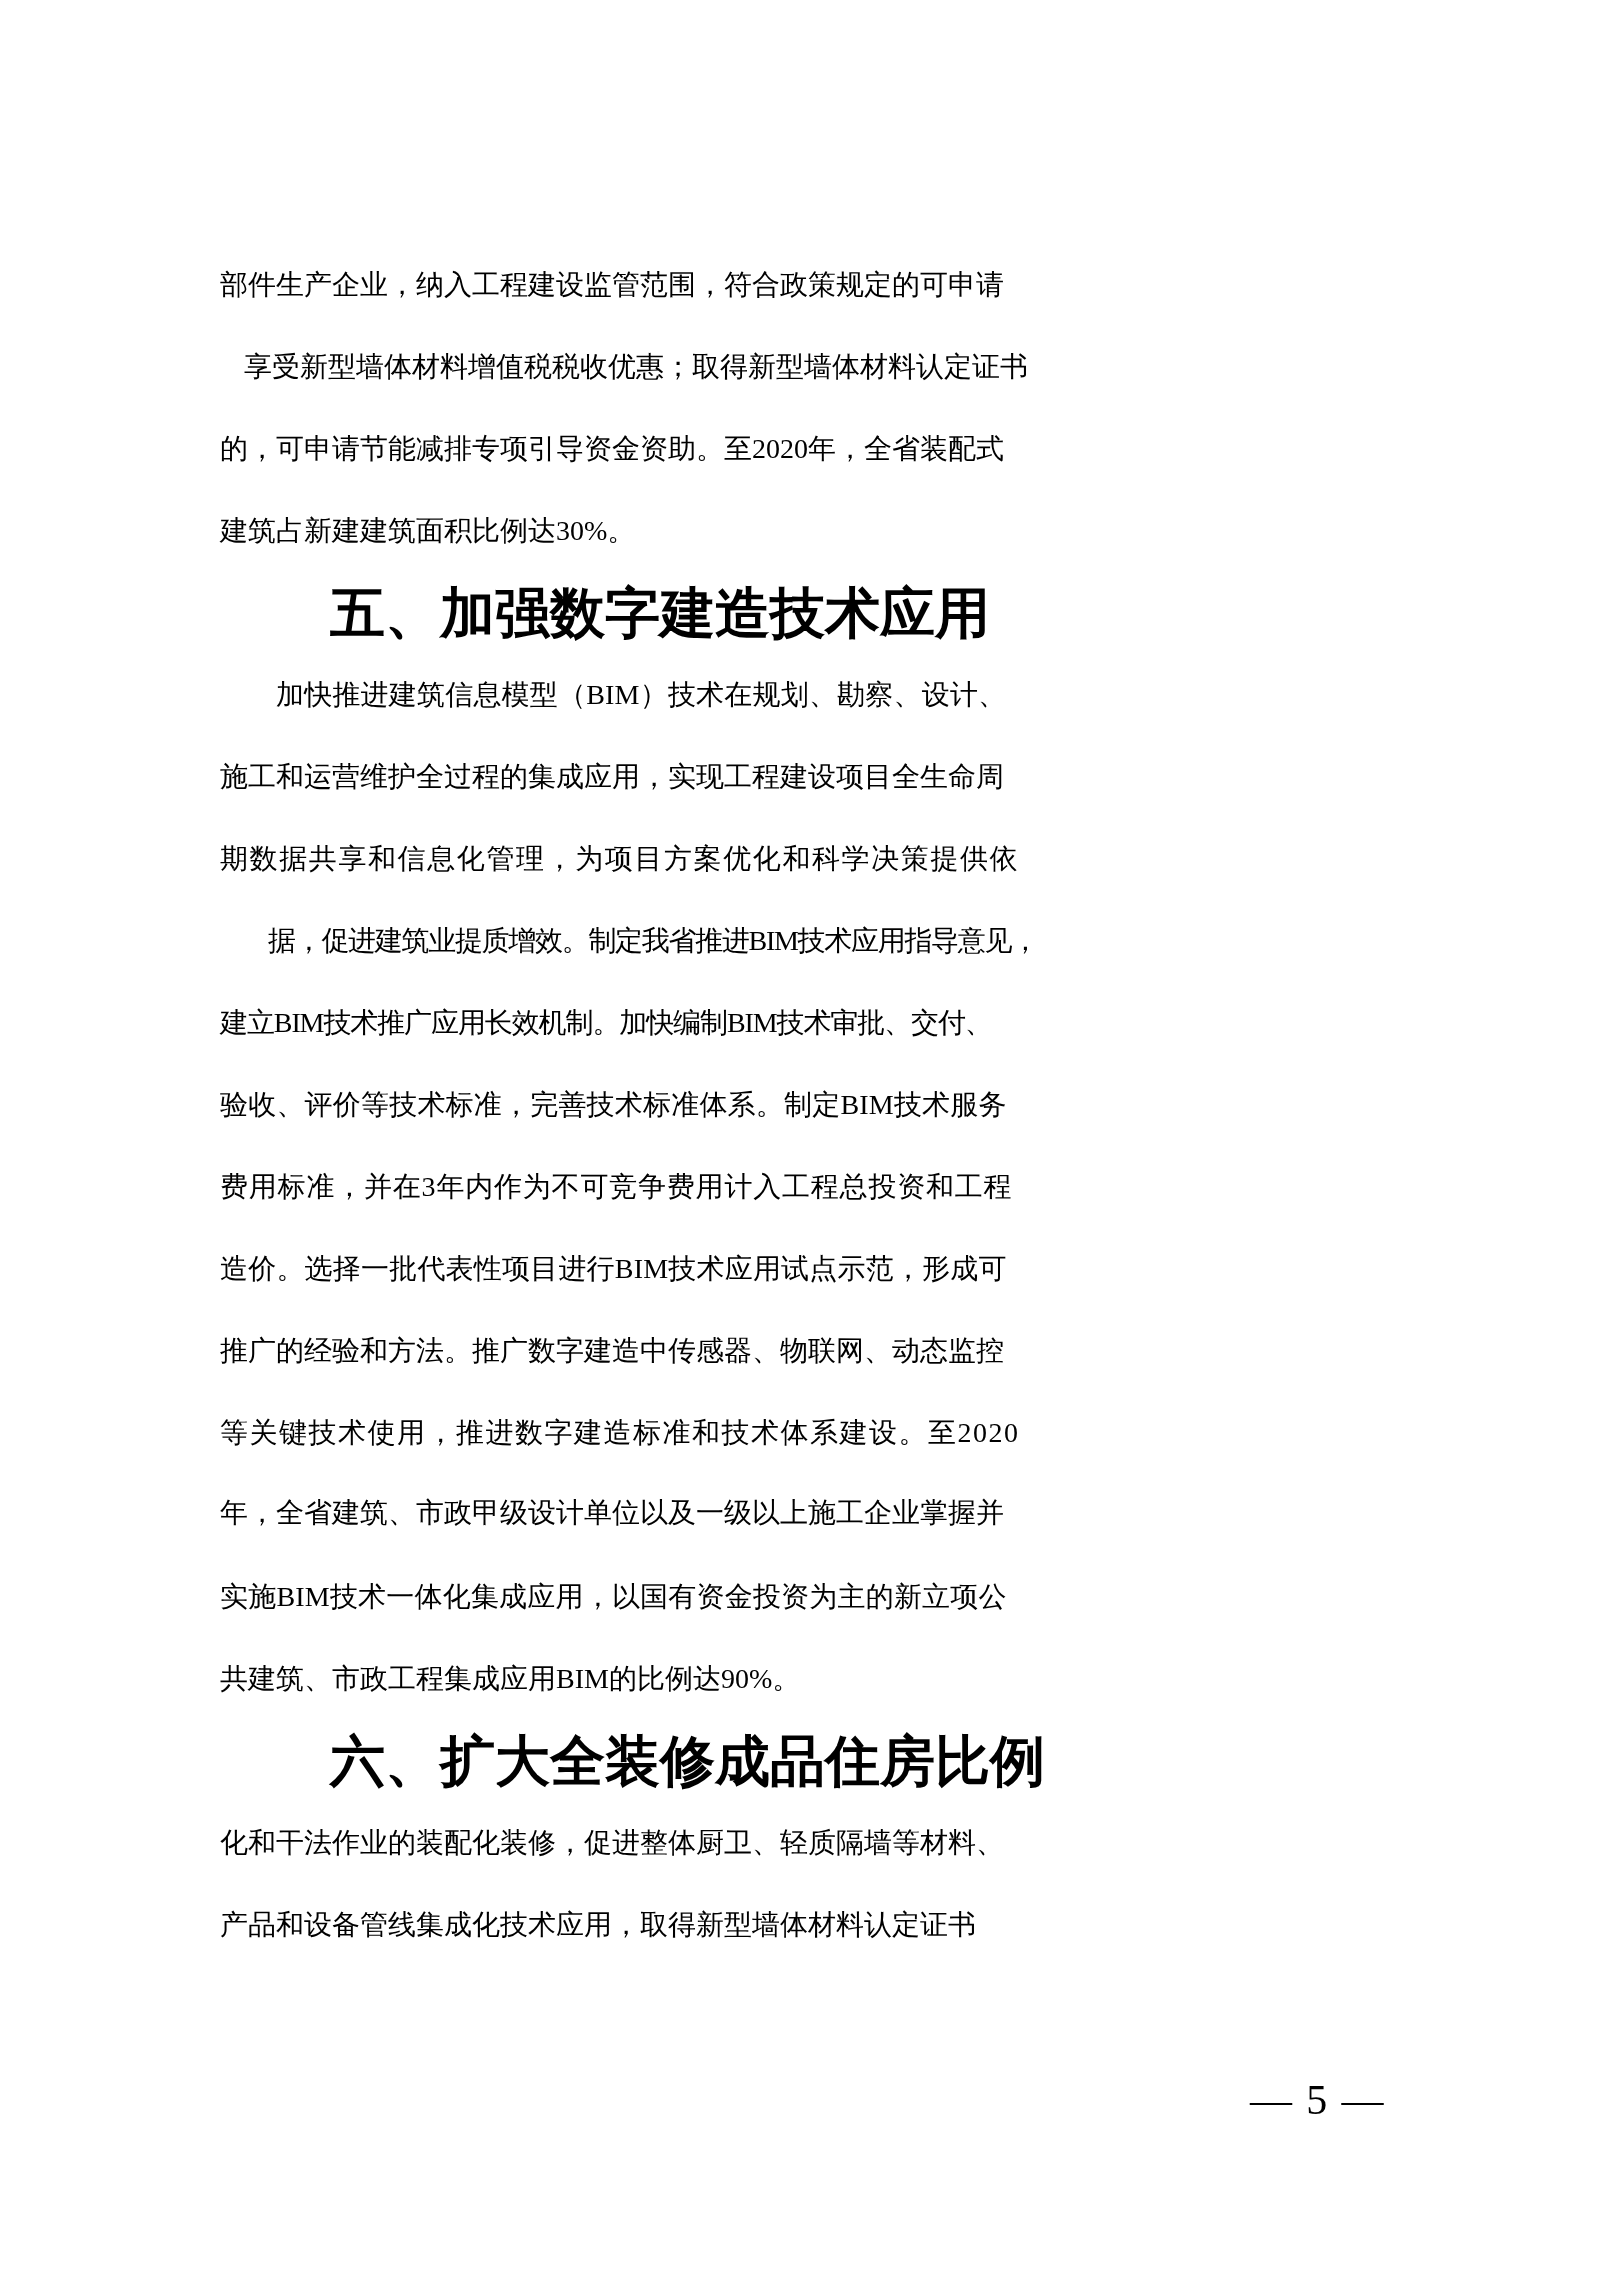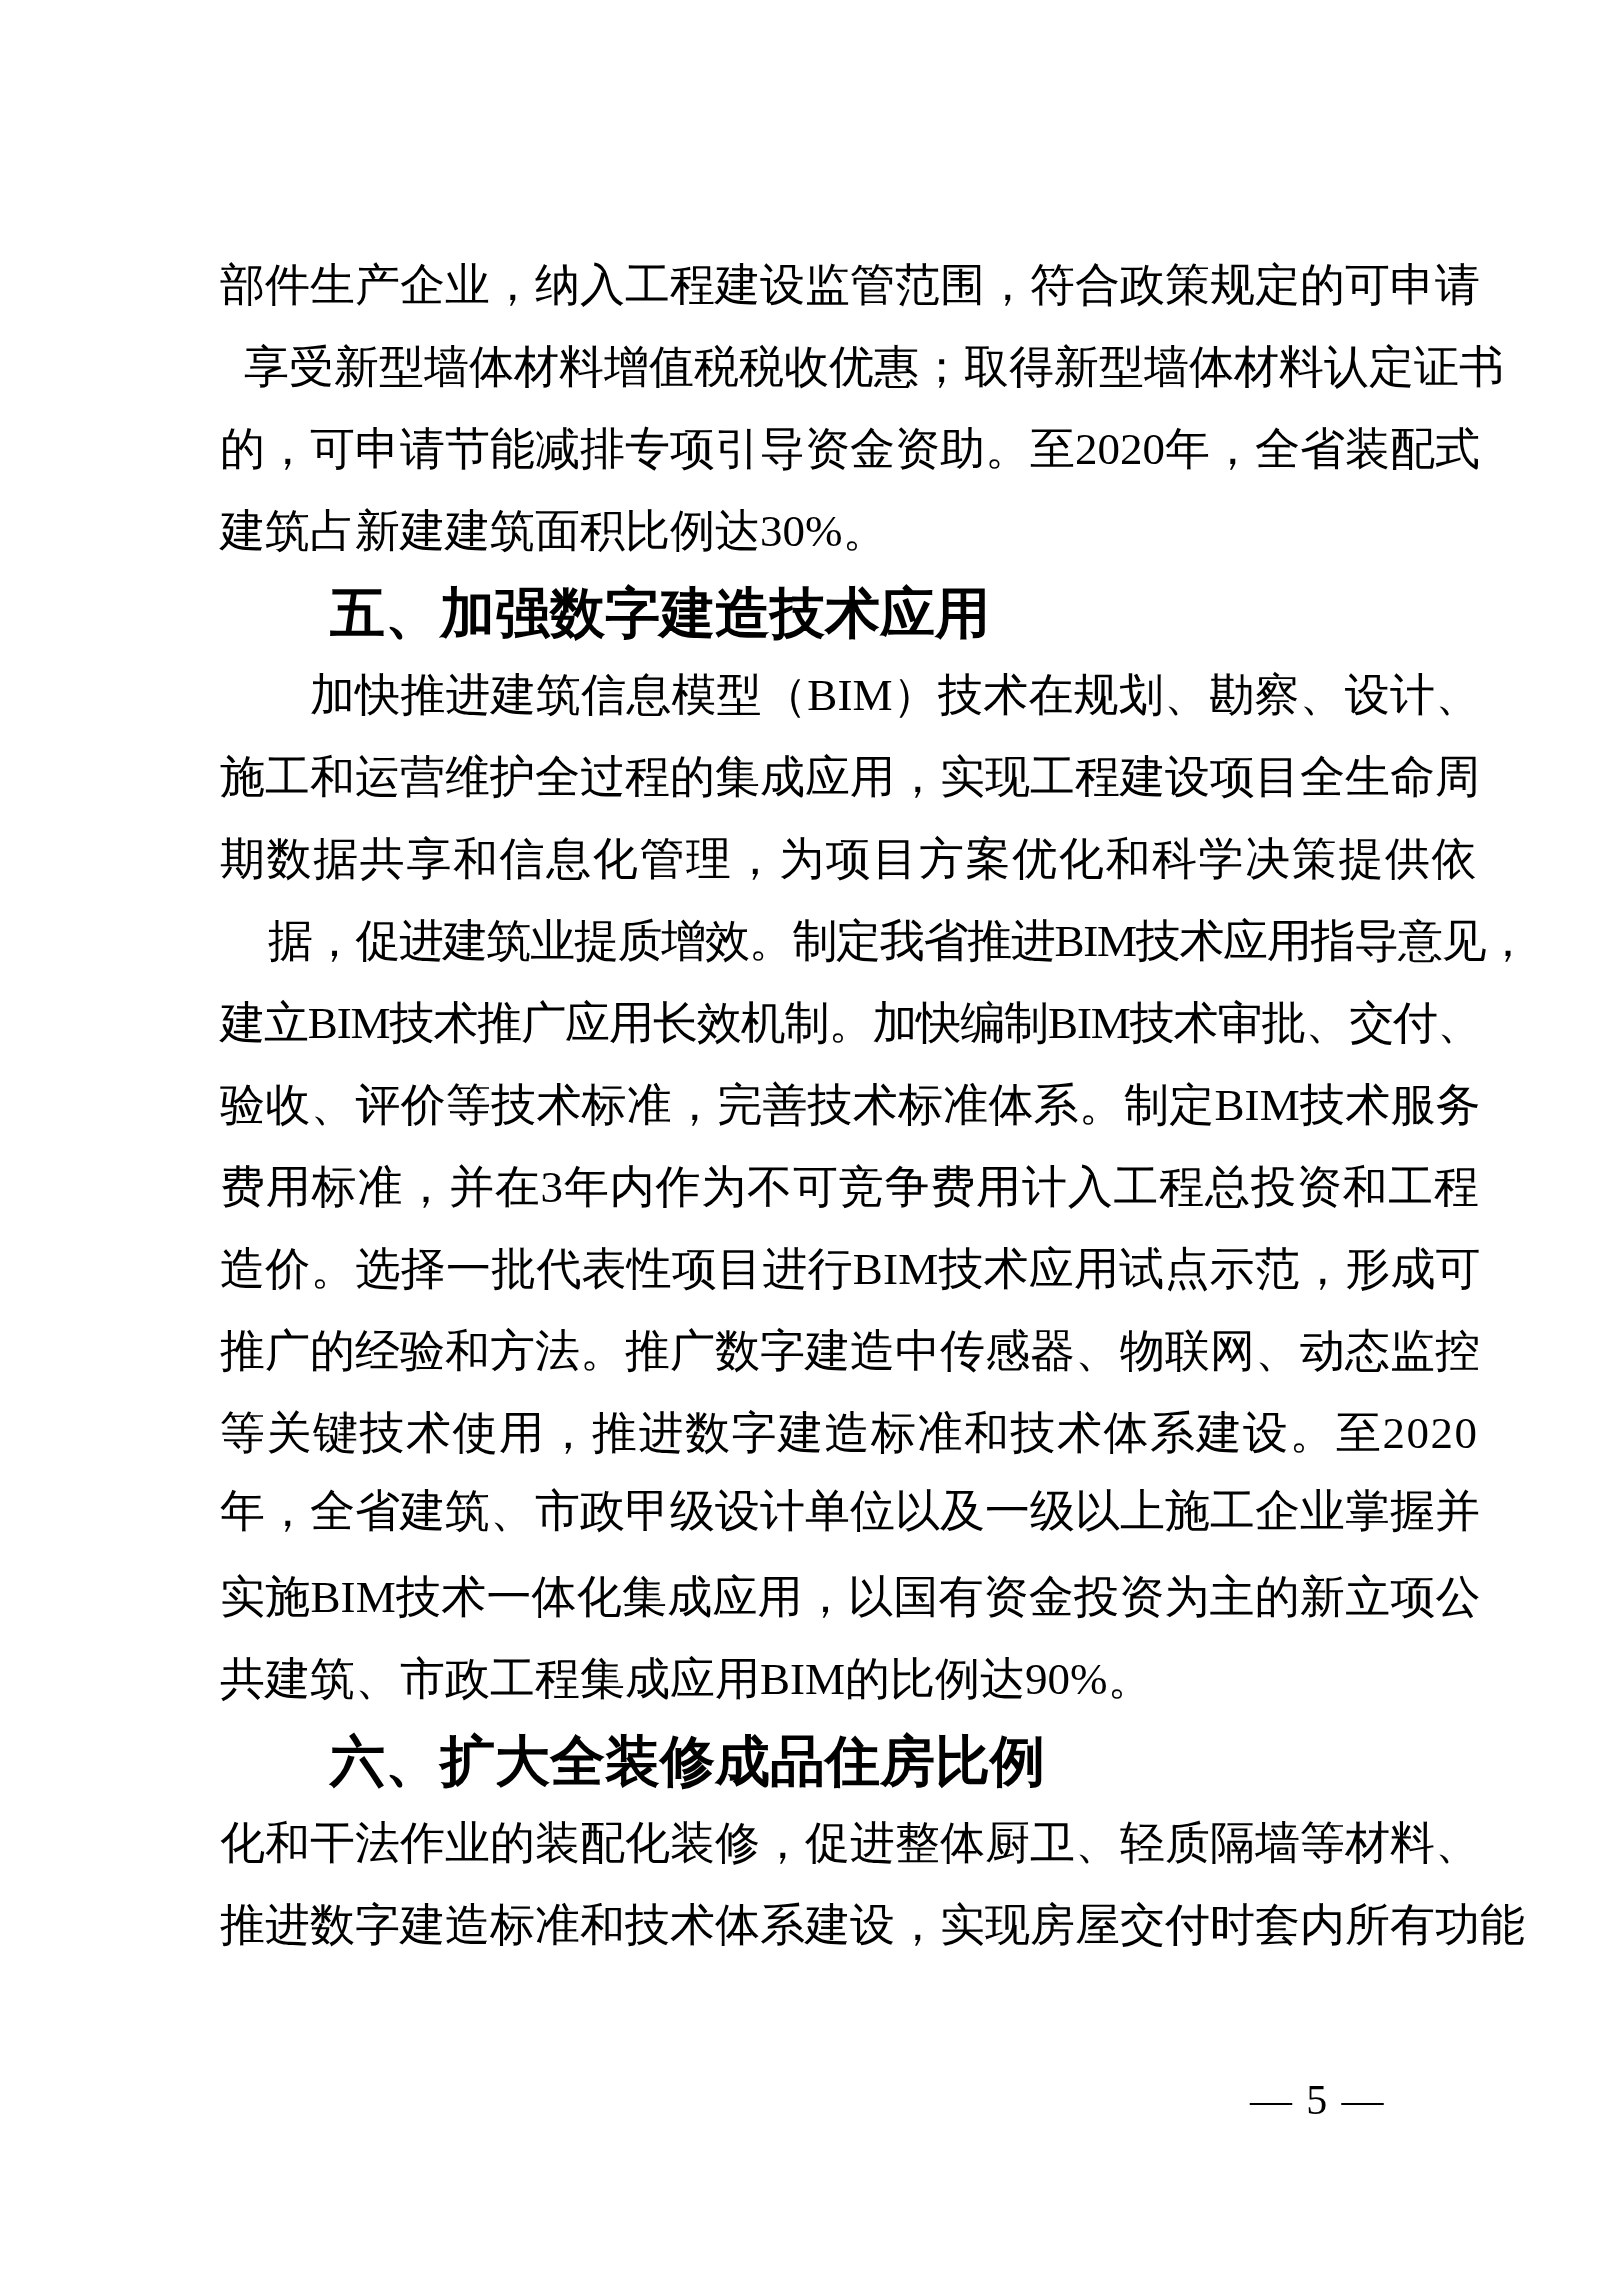--- a/index.html
+++ b/index.html
@@ -19,21 +19,21 @@
   }
   .text-block {
     position: absolute;
     left: 220px;
     top: 244px;
     width: 1221px;
   }
   .line {
     height: 82px;
     line-height: 82px;
-    font-size: 45px;
+    font-size: 28px;
     white-space: nowrap;
     font-family: "Liberation Serif", "DejaVu Serif", serif;
     font-weight: 400;
   }
   .line.heading {
     font-family: "Liberation Sans", "DejaVu Sans", sans-serif;
     font-weight: 700;
     font-size: 55px;
   }
   .line.indent {
@@ -71,17 +71,17 @@
       <div class="line body justify" style="letter-spacing: 0.2px;"><span>验收、评价等技术标准，完善技术标准体系。制定BIM技术服务</span></div>
       <div class="line body justify" style="letter-spacing: 0.8px;"><span>费用标准，并在3年内作为不可竞争费用计入工程总投资和工程</span></div>
       <div class="line body justify" style="letter-spacing: 0.2px;"><span>造价。选择一批代表性项目进行BIM技术应用试点示范，形成可</span></div>
       <div class="line body justify" style="letter-spacing: 0px;"><span>推广的经验和方法。推广数字建造中传感器、物联网、动态监控</span></div>
       <div class="line body justify" style="letter-spacing: 1.5px;"><span>等关键技术使用，推进数字建造标准和技术体系建设。至2020</span></div>
       <div class="line body justify" style="letter-spacing: 0px; font-family: Liberation Mono, monospace;"><span>年，全省建筑、市政甲级设计单位以及一级以上施工企业掌握并</span></div>
       <div class="line body justify" style="letter-spacing: 0.2px;"><span>实施BIM技术一体化集成应用，以国有资金投资为主的新立项公</span></div>
       <div class="line body"><span>共建筑、市政工程集成应用BIM的比例达90%。</span></div>
       <div class="line heading indent"><span>六、扩大全装修成品住房比例</span></div>
       <div class="line body justify" style="letter-spacing: 0px;"><span>化和干法作业的装配化装修，促进整体厨卫、轻质隔墙等材料、</span></div>
-      <div class="line body justify" style="letter-spacing: 0px;"><span>推进数字建造标准和技术体系建设，实现房屋交付时套内所有功能</span></div>
+      <div class="line body justify" style="letter-spacing: 0px;"><span>产品和设备管线集成化技术应用，取得新型墙体材料认定证书</span></div>
     </div>
   <div class="footer">— 5 —</div>
 </div>
 
 
 </body></html>

